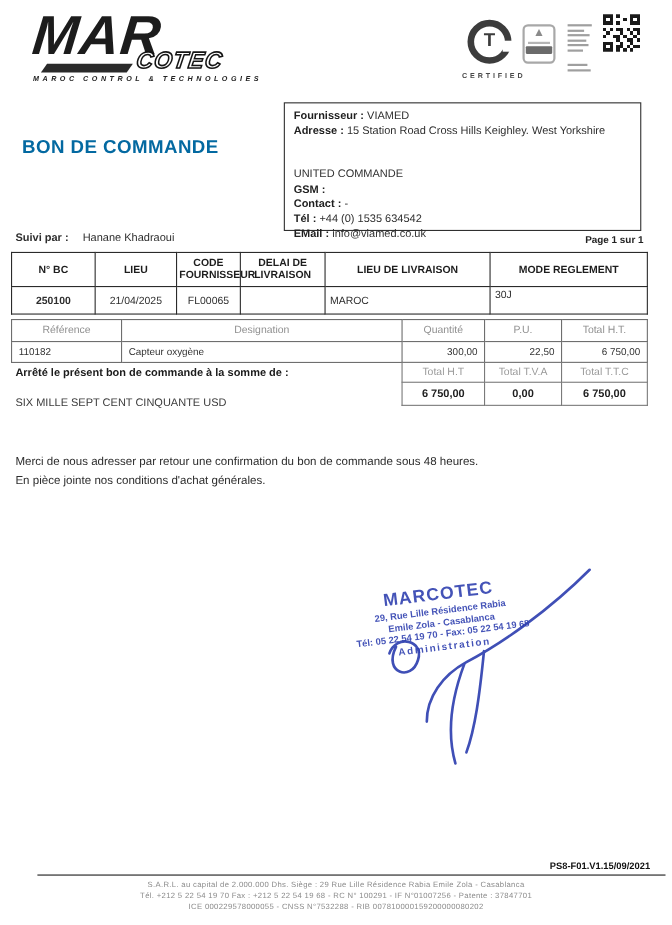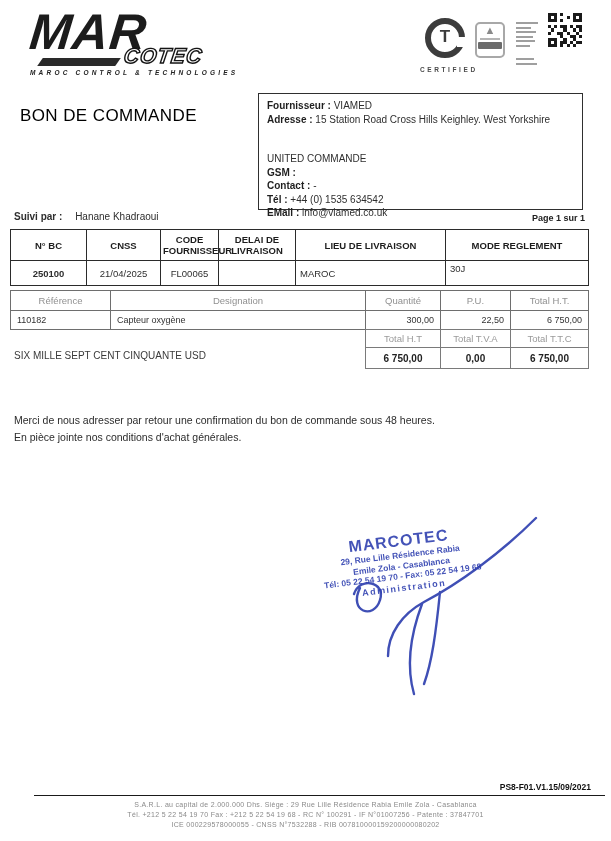--- a/index.html
+++ b/index.html
@@ -57,22 +57,22 @@
   
   .supplier {
     position:absolute; left:258px; top:93px; width:325px; height:117px;
     border:1.5px solid #2f2f2f; padding:5px 8px; font-size:10px; line-height:13.5px;
   }
   .supplier b { color:#1f1f1f; }
   .sup-gap { height:26px; }
 
   
   .doc-title {
-    position:absolute; left:20px; top:106px; font-size:17px; font-weight:400;
-    letter-spacing:0.4px; color:#000000;
+    position:absolute; left:20px; top:124px; font-size:17px; font-weight:700;
+    letter-spacing:0.4px; color:#0369a1;
   }
   .suivi { position:absolute; left:14px; top:211px; font-size:10px; }
   .suivi b { margin-right:10px; }
   .page-ind { position:absolute; right:26px; top:213px; font-size:9px; font-weight:700; color:#222; }
 
   
   table { border-collapse:collapse; table-layout:fixed; }
   .order-table { position:absolute; left:10px; top:229px; width:578px; }
   .order-table th, .order-table td { border:1.5px solid #2b2b2b; }
   .order-table th {
@@ -236,21 +236,21 @@
       <col style="width:76px">
         <col style="width:74px">
         <col style="width:58px">
       <col style="width:77px">
         <col style="width:150px">
         <col style="width:143px">
     </colgroup>
     <tbody>
         <tr>
       <th>N° BC</th>
-      <th>CNSS</th>
+      <th>LIEU</th>
       <th>CODE FOURNISSEUR</th>
       <th>DELAI DE LIVRAISON</th>
       <th>LIEU DE LIVRAISON</th>
       <th>MODE REGLEMENT</th>
     </tr>
     <tr>
       <td class="bold">250100</td>
       <td>21/04/2025</td>
       <td>FL00065</td>
       <td></td>
@@ -280,20 +280,21 @@
       <td>110182</td>
       <td>Capteur oxygène</td>
       <td class="right">300,00</td>
       <td class="right">22,50</td>
       <td class="right">6 750,00</td>
     </tr>
   </tbody>
     </table>
 
   <div class="amount">
+    <div class="lbl">Arrêté le présent bon de commande à la somme de :</div>
     <div class="val">SIX MILLE SEPT CENT CINQUANTE USD</div>
   </div>
 
   <table class="totals-table">
     <colgroup>
         <col style="width:75px">
         <col style="width:70px">
         <col style="width:78px">
       </colgroup>
     <tbody>

